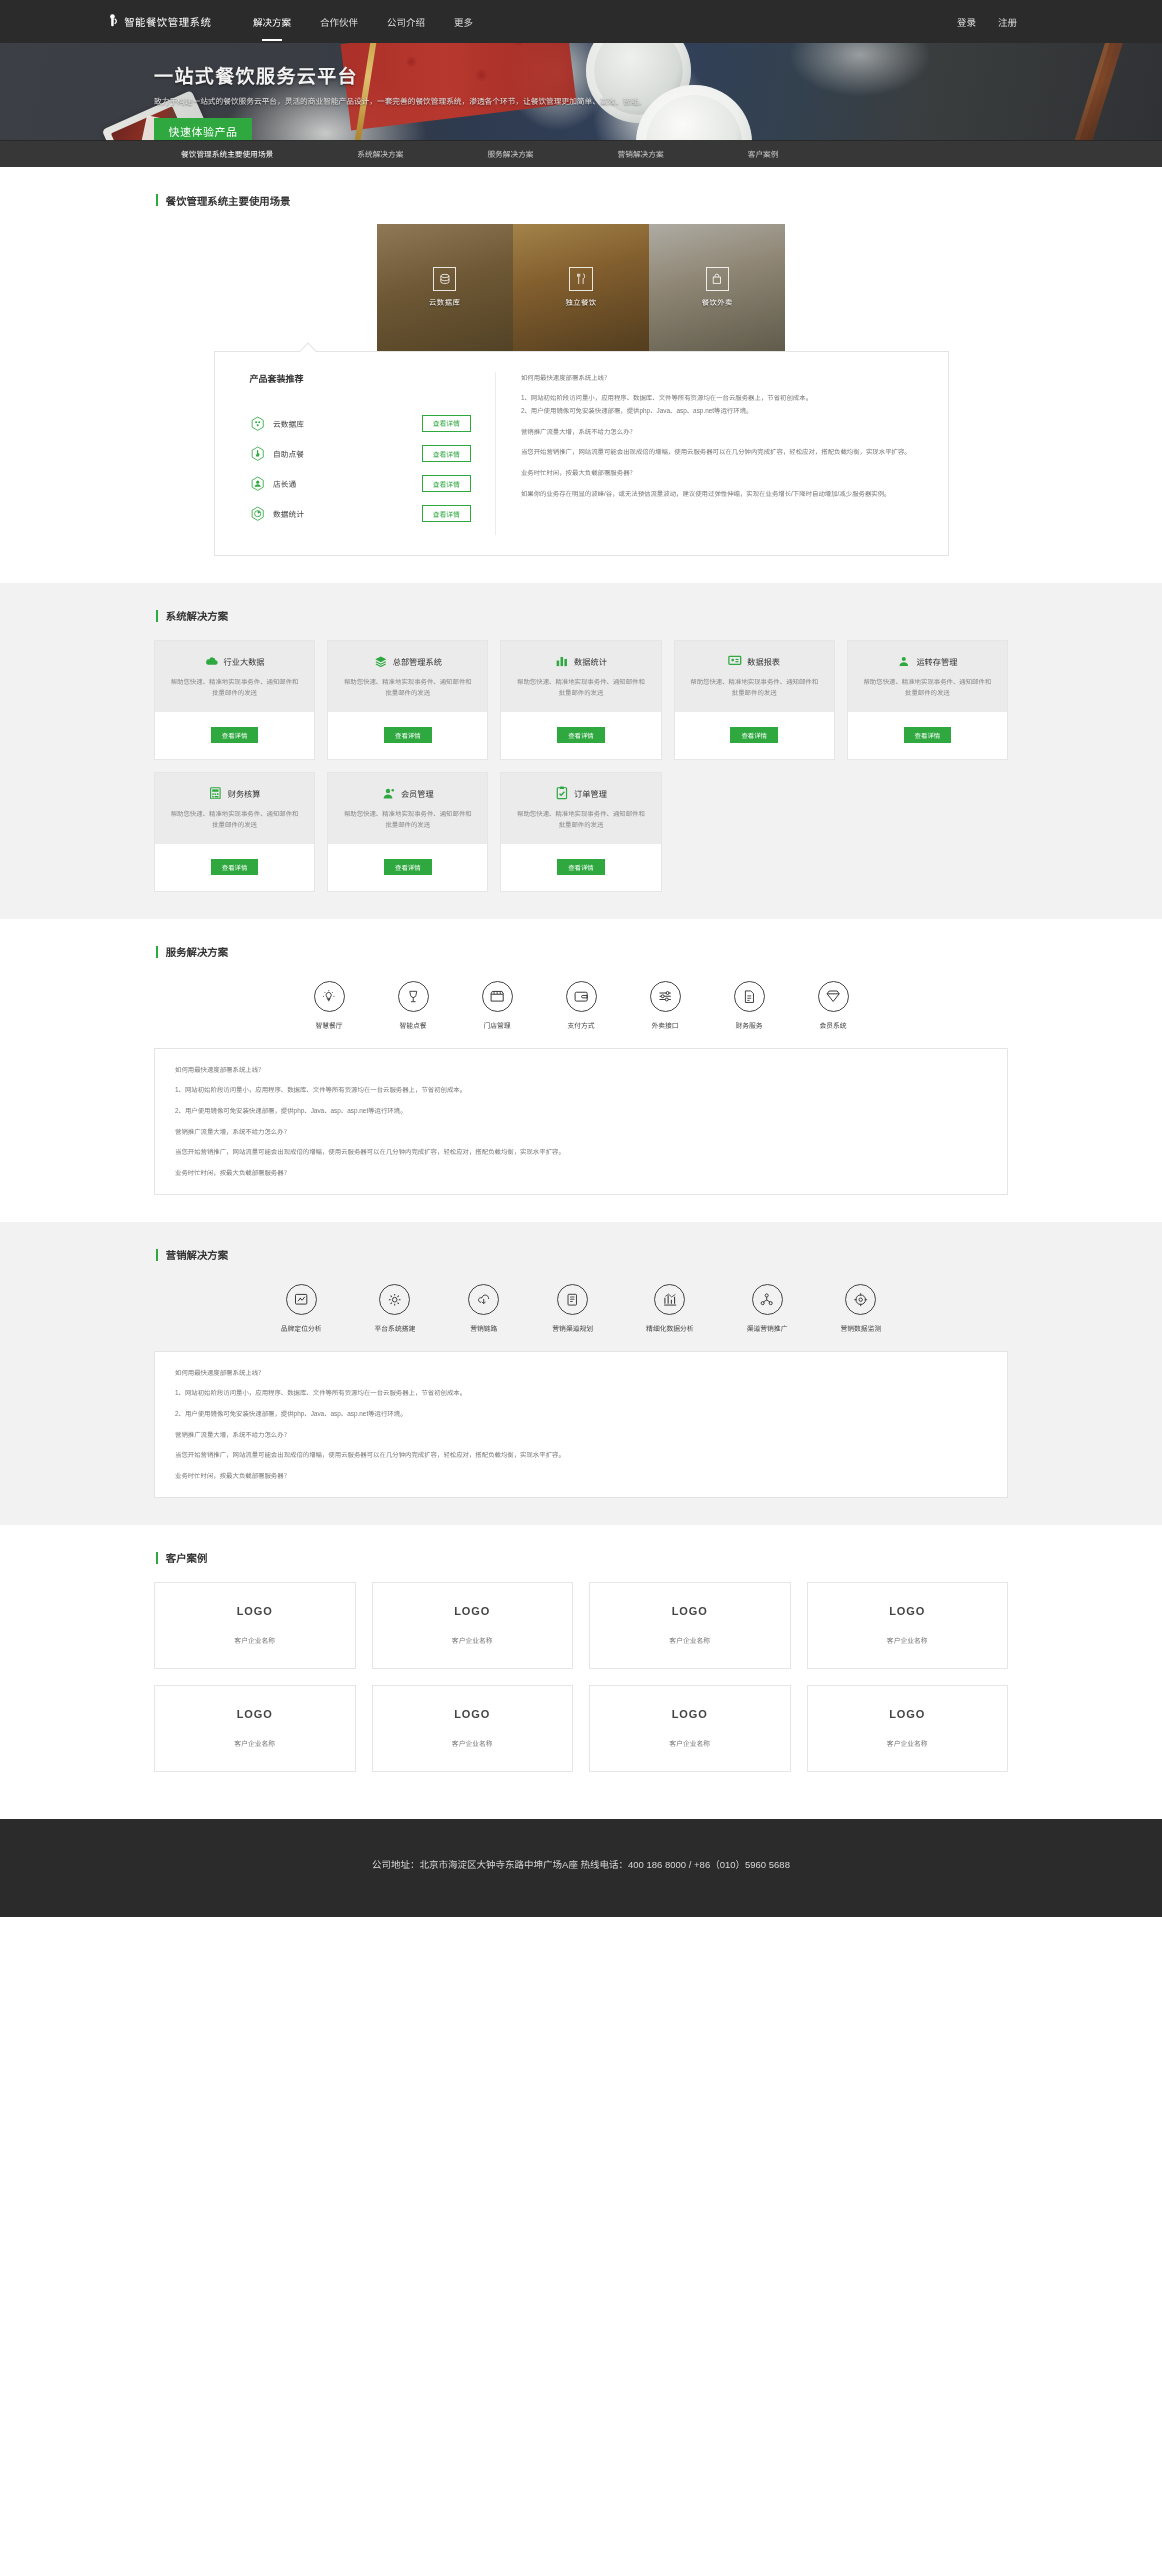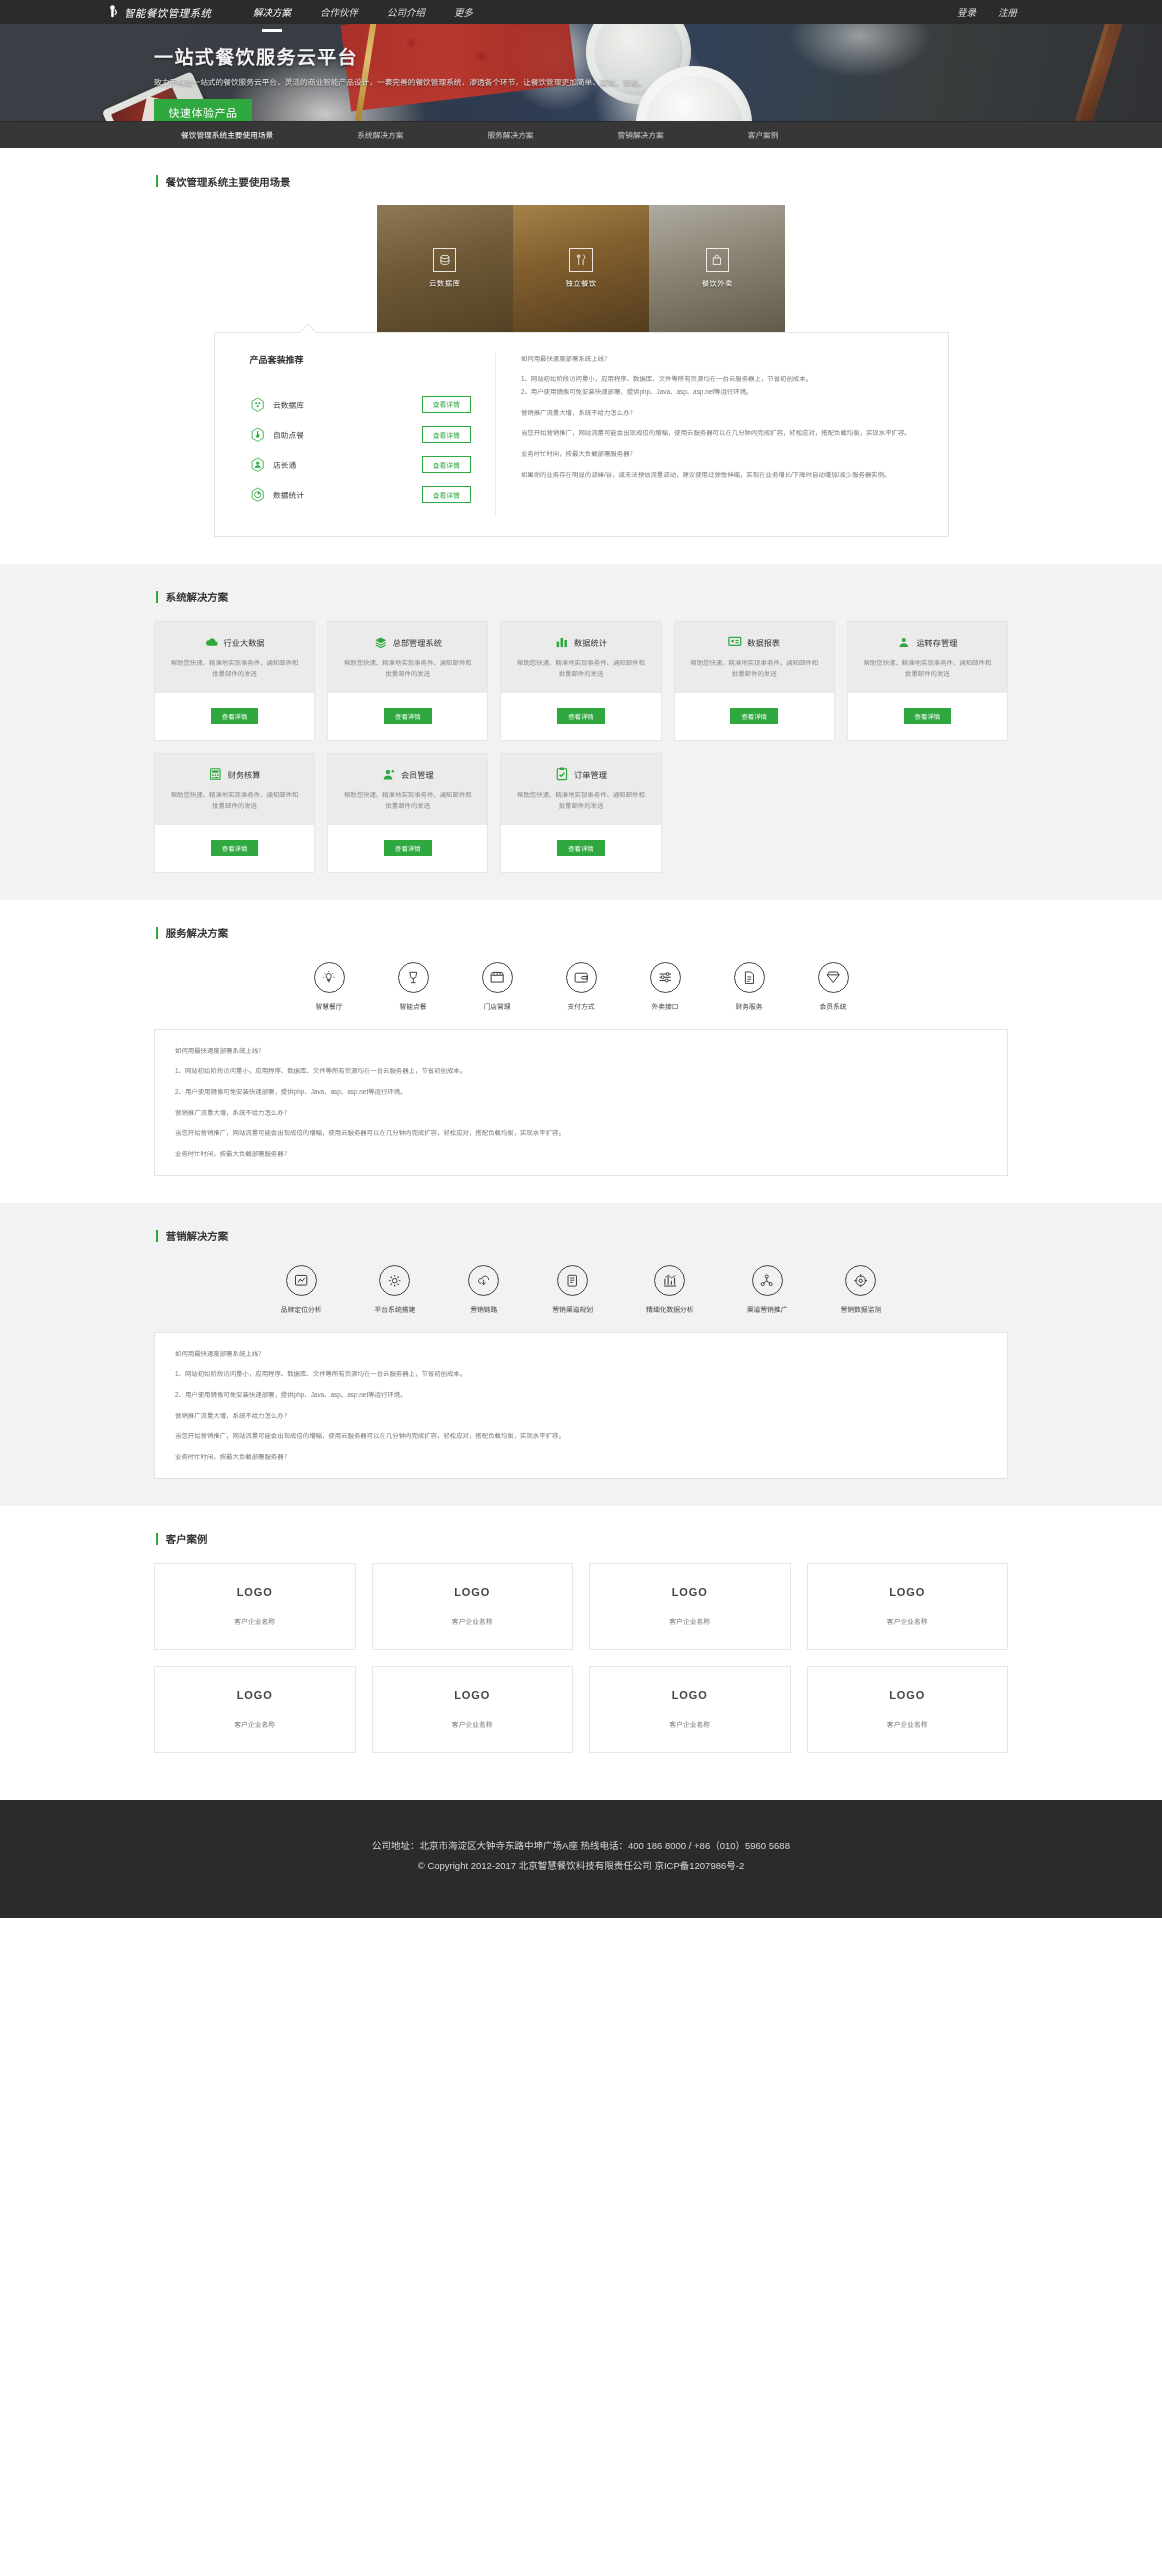--- a/index.html
+++ b/index.html
@@ -8,27 +8,26 @@
     width: 1162px;
     font-family: "Liberation Sans", "DejaVu Sans", sans-serif;
     background: #fff;
     color: #333;
     -webkit-font-smoothing: antialiased;
   }
   .wrap { width: 854px; margin: 0 auto; }
 
   
   .topnav {
-    height: 24px;
+    height: 43px;
     background: #2b2b2b;
     display: flex;
     align-items: center;
     position: relative;
     z-index: 20;
-    font-style: italic;
   }
   .topnav-inner {
     width: 1162px;
     display: flex;
     align-items: center;
     padding: 0 145px 0 107px;
   }
   .brand { display: flex; align-items: center; gap: 5.4px; }
   .brand-mark {
     width: 11.8px; height: 14.5px;
@@ -1012,15 +1011,14 @@
       <div class="logo-card">
         <span class="logo-mark">LOGO</span>
         <span class="logo-name">客户企业名称</span>
       </div>
     </div>
   </div>
 </section>
 
 <footer class="footer">
   <p>公司地址：北京市海淀区大钟寺东路中坤广场A座  热线电话：400 186 8000 / +86（010）5960 5688</p>
-  <p>© Copyright 2012-2017 北京智慧餐饮科技有限责任公司 京ICP备1207986号-2</p>
 </footer>
 
 
 </body></html>

